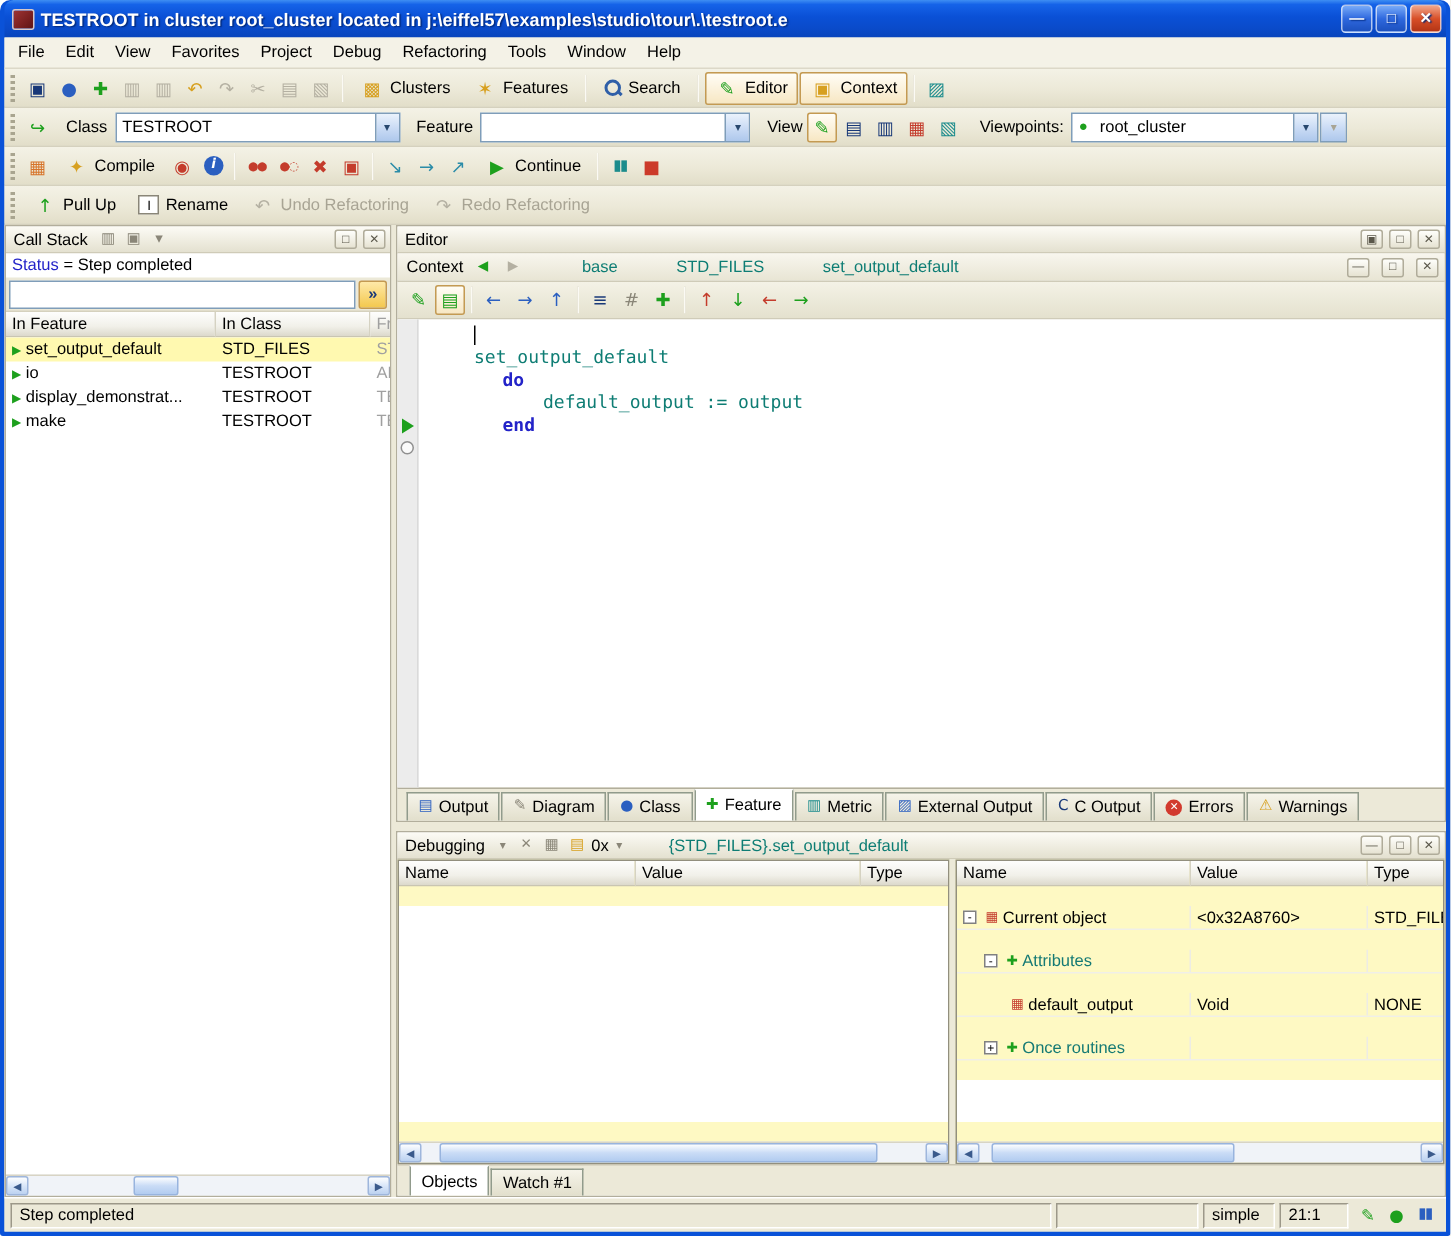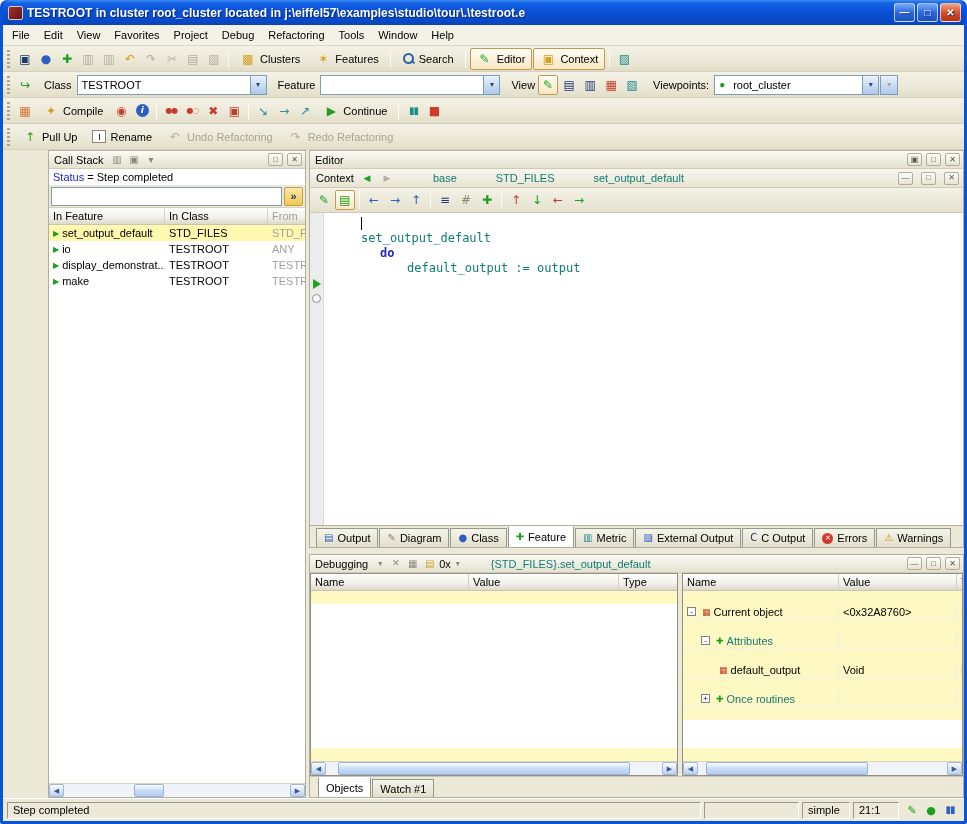--- a/index.html
+++ b/index.html
@@ -123,21 +123,21 @@
   .ph-title { margin-right: 4px; }
   .pwb {
     width: 15px; height: 13px; margin-left: 2px;
     border: 1px solid #B0AC9A; border-radius: 2px;
     background: linear-gradient(#FEFEFB,#E6E3D2);
     color: #5A574A; font-size: 8px; line-height: 1;
     display: inline-flex; align-items: center; justify-content: center;
   }
   .spacer { flex: 1; }
   
-  .left-panel { width: 258px; flex: 0 0 258px; margin-left: 45px; }
+  .left-panel { width: 258px; flex: 0 0 258px; }
   .cs-status { height: 16px; flex: 0 0 16px; background: #fff; padding: 2px 4px; white-space: nowrap; }
   .cs-status .st-label { color: #2323C8; }
   .cs-input-row {
     height: 23px; flex: 0 0 23px; background: #ECE9D8;
     display: flex; align-items: center; gap: 2px; padding: 1px 2px;
     border-bottom: 1px solid #D5D1BE;
   }
   .cs-input { flex: 1; height: 19px; border: 1px solid #7F9DB9; font-family: "Liberation Sans", sans-serif; font-size: 11px; padding: 0 3px; }
   .go-btn {
     width: 19px; height: 19px; border: 1px solid #C49A52; border-radius: 2px;
@@ -147,21 +147,21 @@
   }
   .thead { display: flex; flex: 0 0 17px; height: 17px; overflow: hidden; }
   .th {
     background: linear-gradient(180deg,#FEFEFD,#F1F0E9 60%,#DCD9CC);
     border-right: 1px solid #D5D2C2; border-bottom: 1px solid #C9C5B2;
     padding: 2px 4px; white-space: nowrap; overflow: hidden; flex: 0 0 auto;
   }
   .cs-row { display: flex; height: 16px; flex: 0 0 16px; overflow: hidden; align-items: center; }
   .cs-row.current { background: #FFF9B0; }
   .cell { padding: 0 4px; white-space: nowrap; overflow: hidden; flex: 0 0 auto; display: flex; align-items: center; gap: 3px; }
-  .cs-c1 { width: 116px; } .cs-c2 { width: 103px; } .cs-c3 { width: 40px; color: #A0A0A0; }
+  .cs-c1 { width: 140px; } .cs-c2 { width: 103px; } .cs-c3 { width: 40px; color: #A0A0A0; }
   .row-arrow { color: #1DA01D; font-size: 8px; font-family: "DejaVu Sans", sans-serif; }
   .filler { flex: 1; background: #fff; }
   
   .hscroll { height: 14px; flex: 0 0 14px; display: flex; background: #F0F3F8; border-top: 1px solid #D8D4C4; }
   .harrow {
     width: 15px; flex: 0 0 15px;
     background: linear-gradient(#FDFEFF,#D6E4F8 55%,#BCD2F0);
     border: 1px solid #9EB6DC; border-radius: 2px;
     color: #3A5A8C; font-size: 7px; font-family: "DejaVu Sans", sans-serif;
     display: flex; align-items: center; justify-content: center;
@@ -529,20 +529,21 @@
           <div class="code-row">
             <div class="gutter">
               <span class="bp-arrow"></span>
               <span class="bp-slot"></span>
             </div>
             <div class="code">
               <div class="cline"><span></span><span class="caret"></span></div>
               <div class="cline ind1 cl-identifier">set_output_default</div>
               <div class="cline ind2 cl-keyword">do</div>
               <div class="cline ind3 cl-identifier">default_output := output</div>
+              <div class="cline ind2 cl-keyword">end</div>
             </div>
           </div>
           <div class="tabstrip">
             <span class="tab">
                 <span class="ti c-blue">▤</span>
                 <span>Output</span>
               </span>
             <span class="tab">
                 <span class="ti c-dgray">✎</span>
                 <span>Diagram</span>

